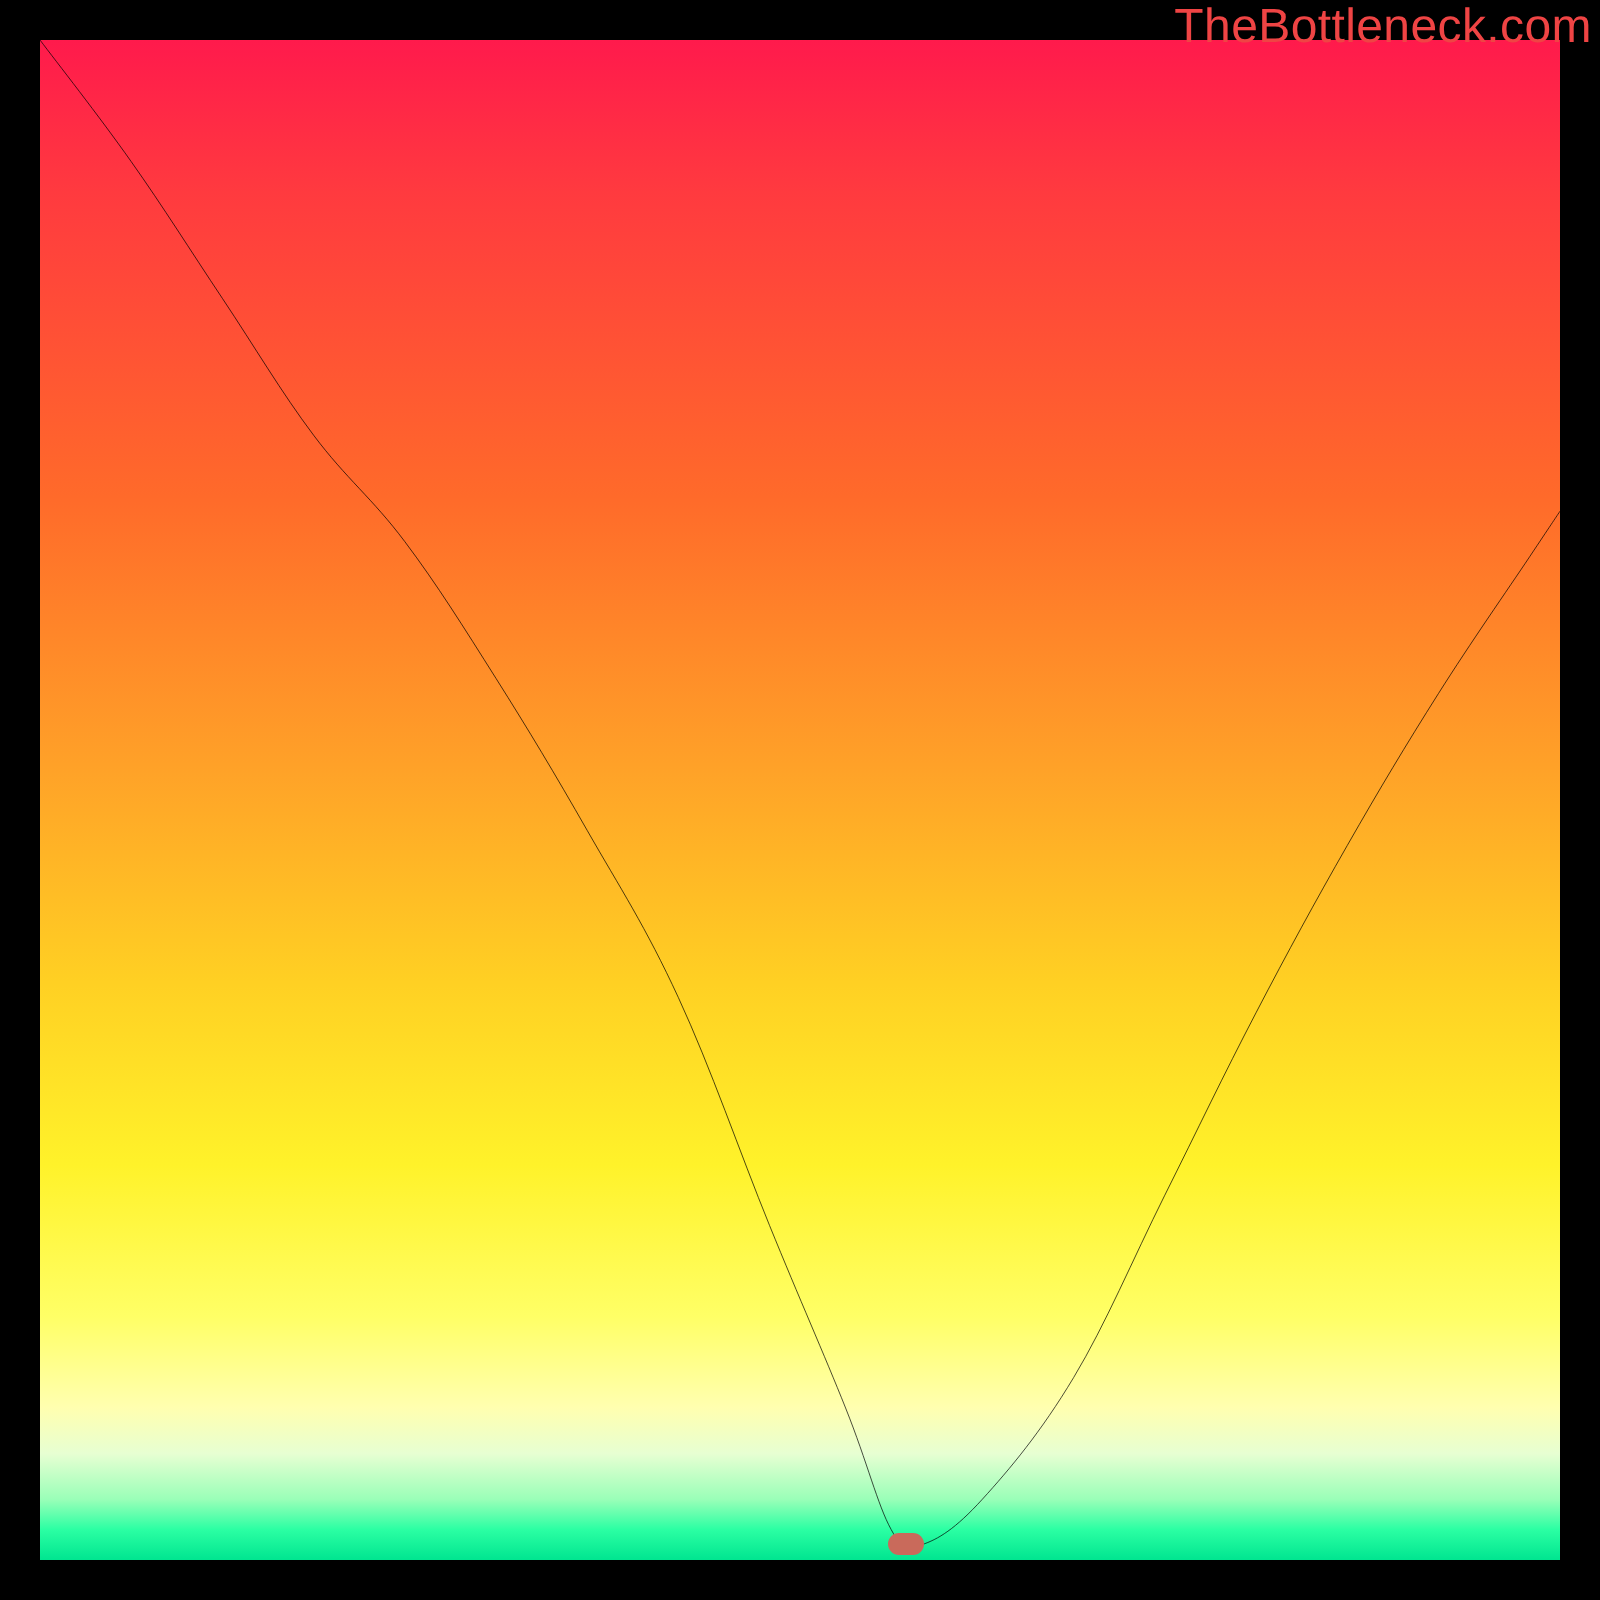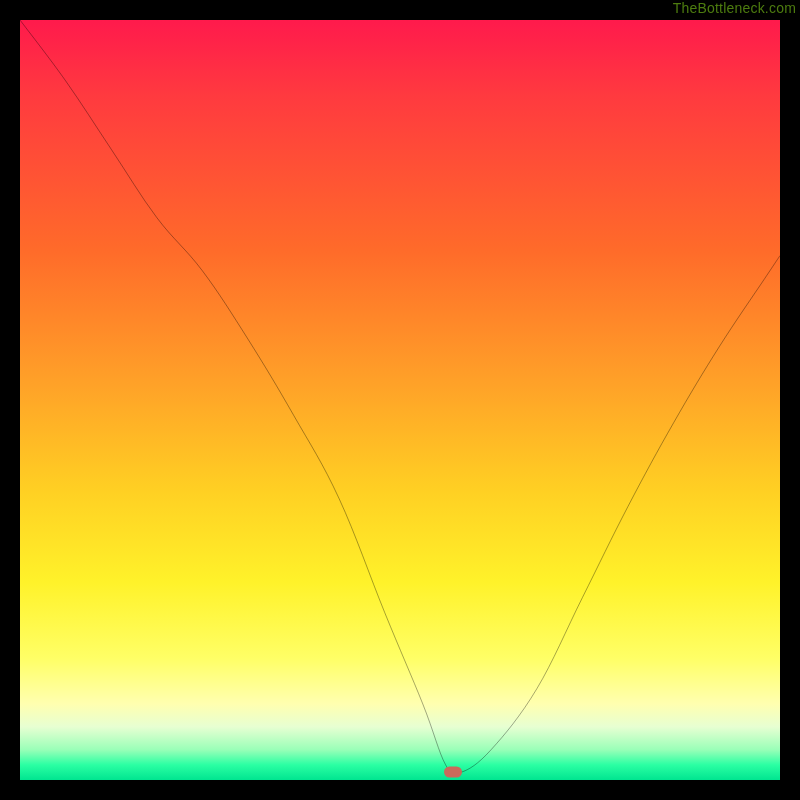--- a/index.html
+++ b/index.html
@@ -53,22 +53,22 @@
     width: 18px;
     height: 11px;
     background: #c96a5b;
     border-radius: 6px;
     transform: translate(-50%, -50%);
   }
   .watermark {
     position: absolute;
     top: 0px;
     right: 4px;
-    color: #4d7c0f;
-    font-size: 14px;
+    color: #ef4444;
+    font-size: 24px;
     font-weight: 500;
     letter-spacing: 0.2px;
     user-select: none;
   }
 </style>
 </head>
 <body>
 
 <div class="frame">
 

